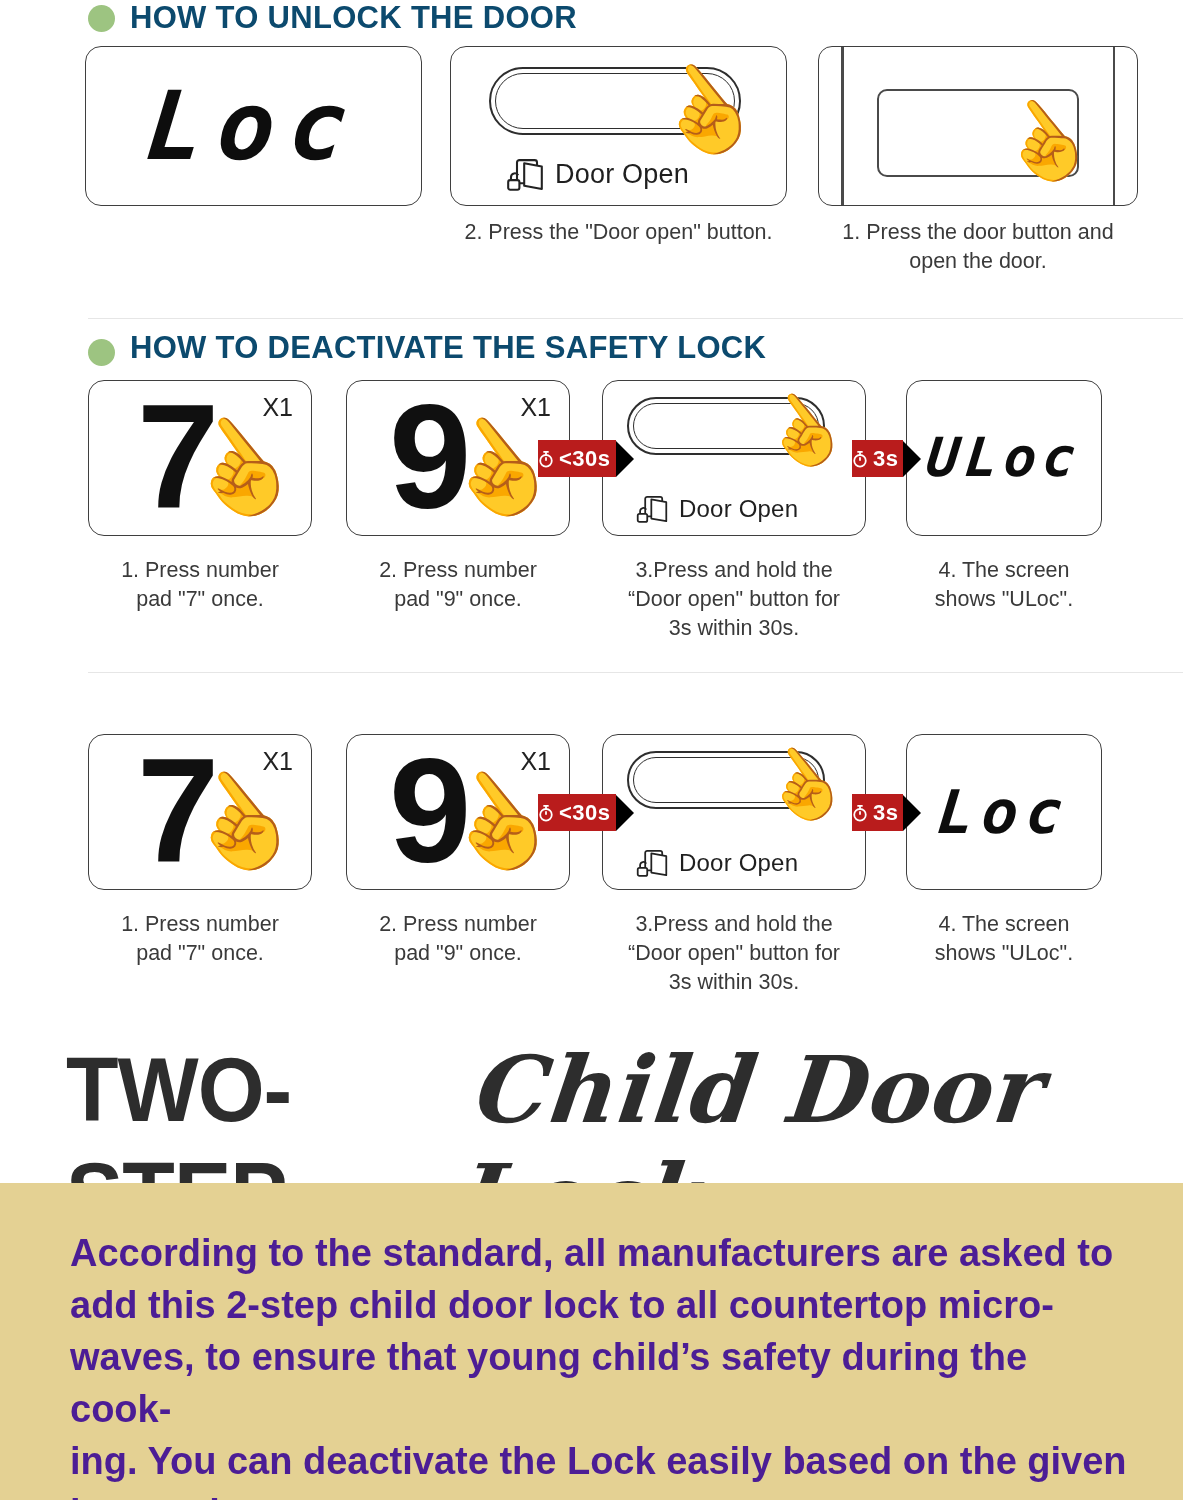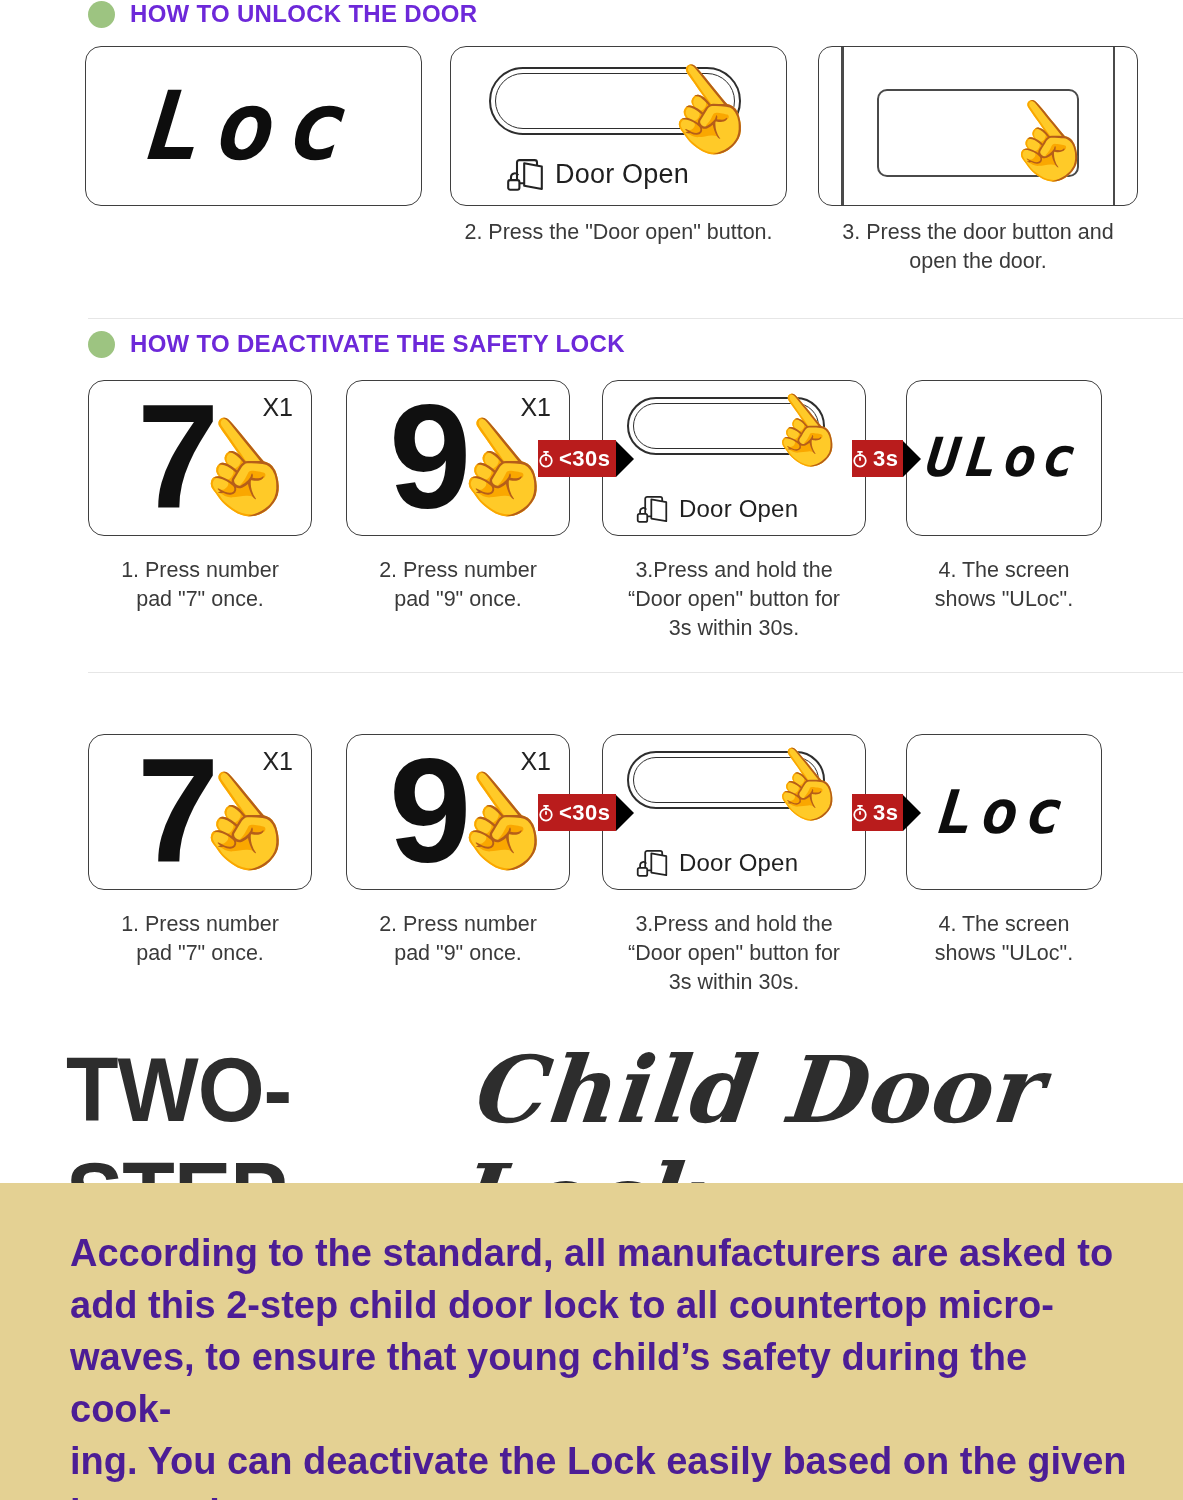--- a/index.html
+++ b/index.html
@@ -1,21 +1,21 @@
 <!DOCTYPE html>
 <html><head>
 <meta charset="utf-8">
 <style>
   * { margin:0; padding:0; box-sizing:border-box; }
   html,body { background:#fff; }
   body { font-family:"Liberation Sans", sans-serif; width:1183px; }
   #page { position:relative; width:1183px; height:1500px; background:#fff; overflow:hidden; }
 
   .section-heading { position:absolute; display:flex; align-items:center; gap:15px;
-    font-size:24px; font-weight:800; color:#6d28d9; letter-spacing:0.3px; }
+    font-size:31px; font-weight:800; color:#0c4a6e; letter-spacing:0.3px; }
   .bullet { width:27px; height:27px; border-radius:50%; background:#9dc481; flex:0 0 auto; }
 
   .panel { position:absolute; border:1.6px solid #3f3f3f; border-radius:16px; background:#fff; }
 
   .seg { display:inline-block; font-family:"DejaVu Sans Mono", monospace; font-style:italic;
     font-weight:bold; transform:skewX(-6deg); color:#0d0d0d; line-height:1; }
   .display-panel { display:flex; align-items:center; justify-content:center; }
 
   .caption { position:absolute; font-size:21.5px; line-height:29px; color:#3a3a3a;
     text-align:center; white-space:pre-line; }
@@ -79,21 +79,21 @@
   </div>
 
   <div class="panel" style="top:46px; left:818px; width:320px; height:160px; border-radius:14px;">
     <div class="mw-line" style="left:22px;"></div>
     <div class="mw-line" style="right:22px;"></div>
     <div class="mw-window" style="left:58px; top:42px; width:202px; height:88px;"></div>
     <span class="hand" style="right:46px; top:58px; font-size:76px;">☝</span>
   </div>
 
   <div class="caption" style="top:218px; left:440px; width:357px;">2. Press the "Door open" button.</div>
-  <div class="caption" style="top:218px; left:818px; width:320px;">3. Press the door button and
+  <div class="caption" style="top:218px; left:818px; width:320px;">1. Press the door button and
 open the door.</div>
 
   <div class="divider" style="top:318px; left:88px; width:1095px;"></div>
 
   <div class="section-heading" style="top:330px; left:88px;align-items:flex-end;">
     <span class="bullet"></span>
     <span>HOW TO DEACTIVATE THE SAFETY LOCK</span>
   </div>
 
   <div class="panel" style="top:380px; left:88px; width:224px; height:156px;">

